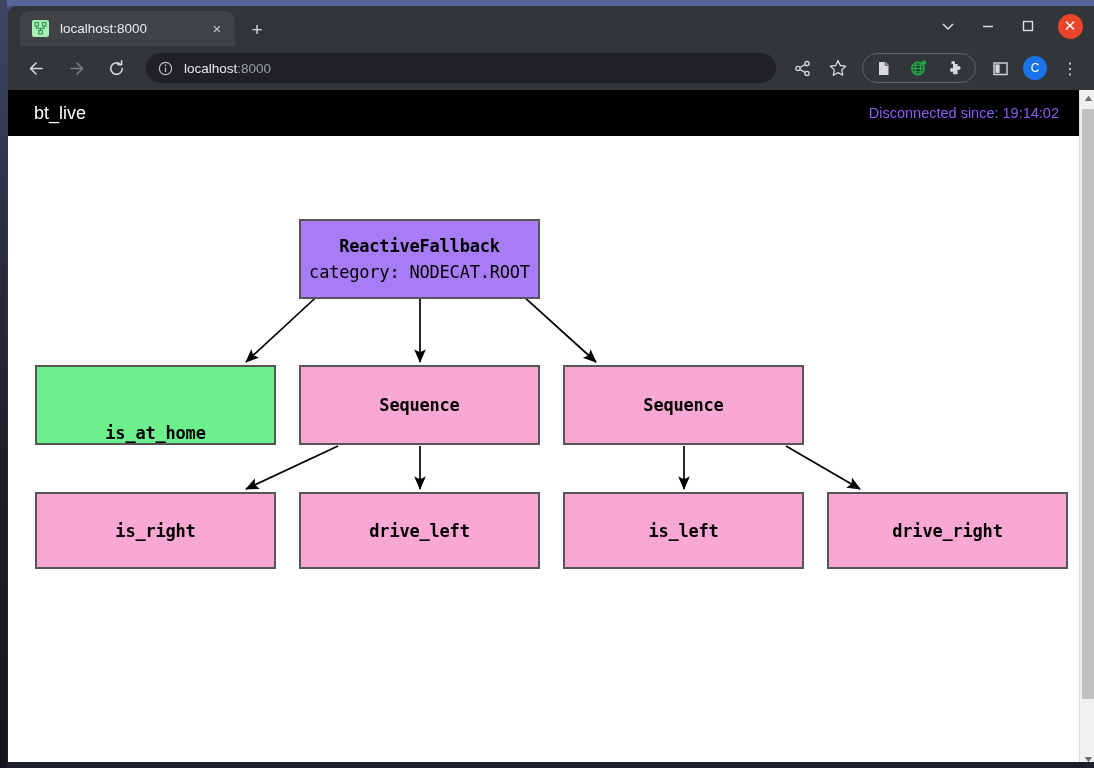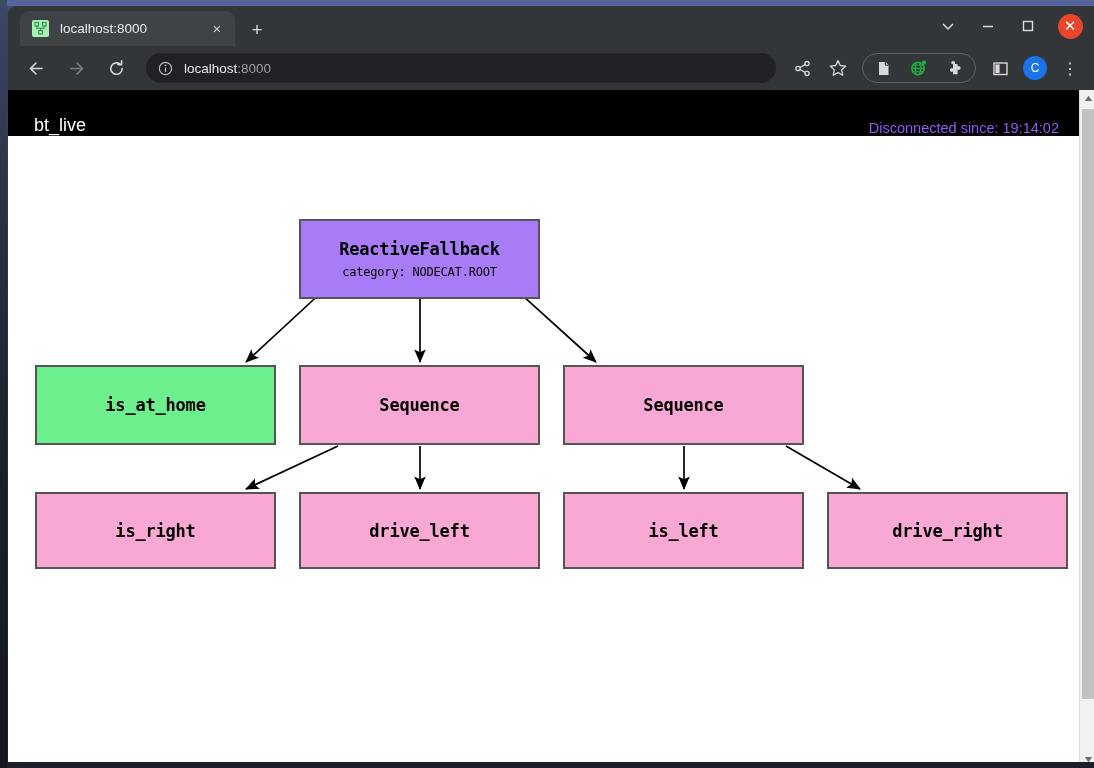--- a/index.html
+++ b/index.html
@@ -190,21 +190,21 @@
   
   #viewport {
     position: relative;
     height: 678px;
     background: #ffffff;
   }
   #page-header {
     height: 46px;
     background: #000000;
     display: flex;
-    align-items: flex-end;
+    align-items: center;
     justify-content: space-between;
     padding: 0 20px 0 26px;
     box-sizing: border-box;
     width: 1071px;
   }
   #app-title {
     color: #ffffff;
     font-size: 18px;
     font-family: "Liberation Sans", sans-serif;
   }
@@ -234,26 +234,26 @@
     color: #000000;
     overflow: visible;
     white-space: nowrap;
   }
   .node .nm {
     font-weight: bold;
     font-size: 17px;
     letter-spacing: -0.2px;
   }
   .node .meta {
-    font-size: 12px;
+    font-size: 17px;
     margin-top: 6px;
     letter-spacing: -0.2px;
   }
   .node.root { background: #a87cf7; }
-  .node.running { background: #6cf08d; }
+  .node.running { background: #6cf08d; justify-content: flex-end; }
   .node.idle { background: #f9a8d4; }
 
   
   #page-scrollbar {
     position: absolute;
     right: 0; top: 0;
     width: 17px;
     height: 678px;
     background: #f1f1f1;
     border-left: 1px solid #dcdcdc;

